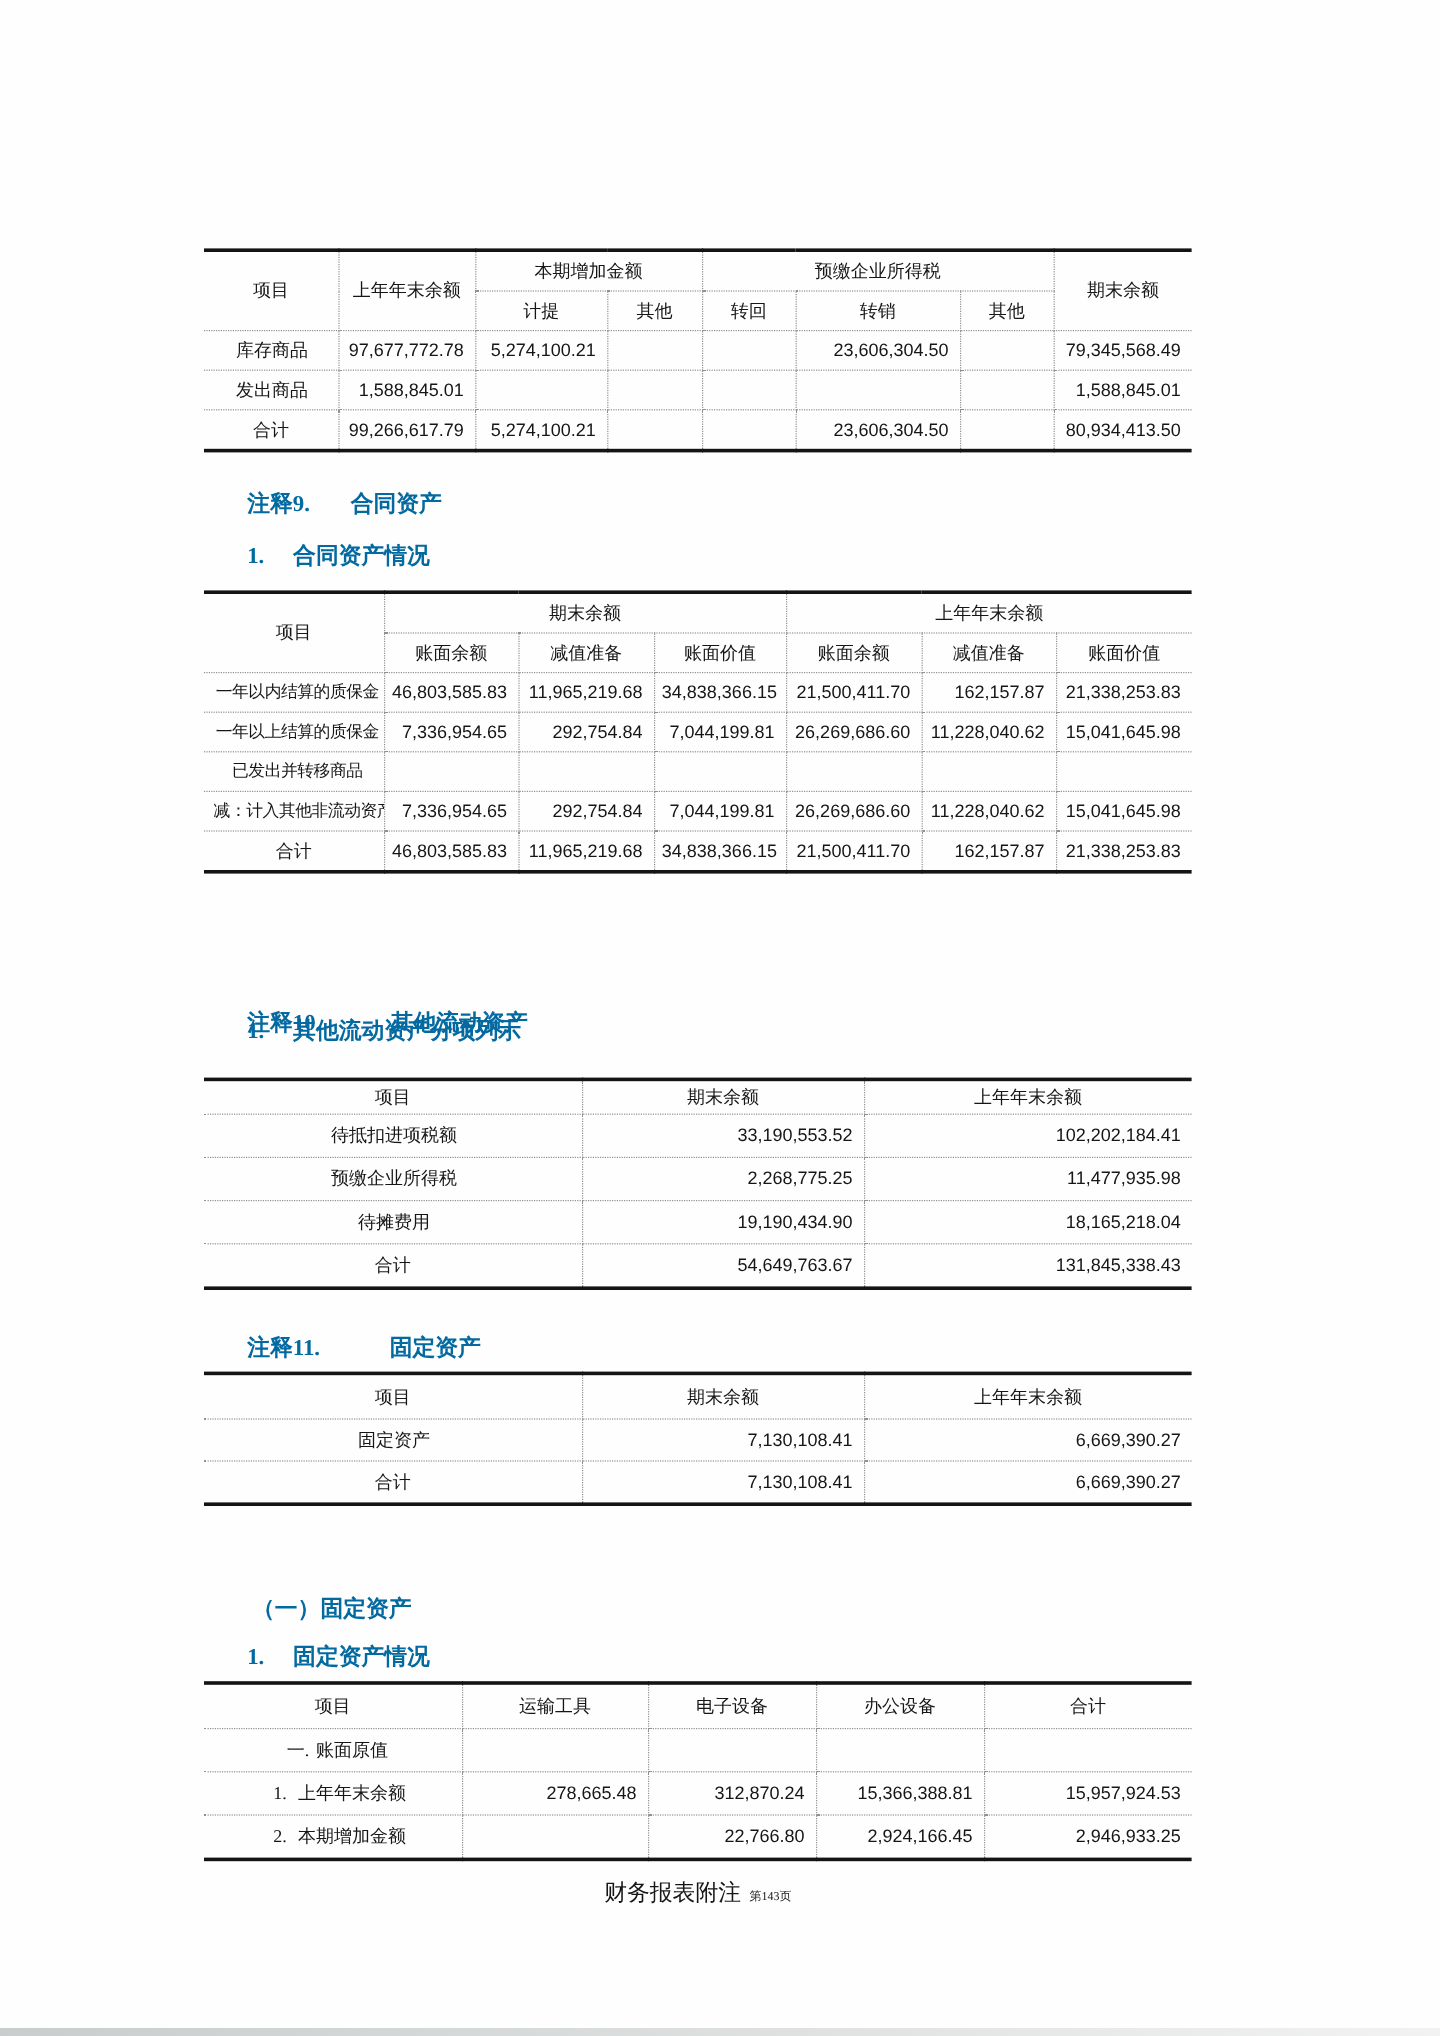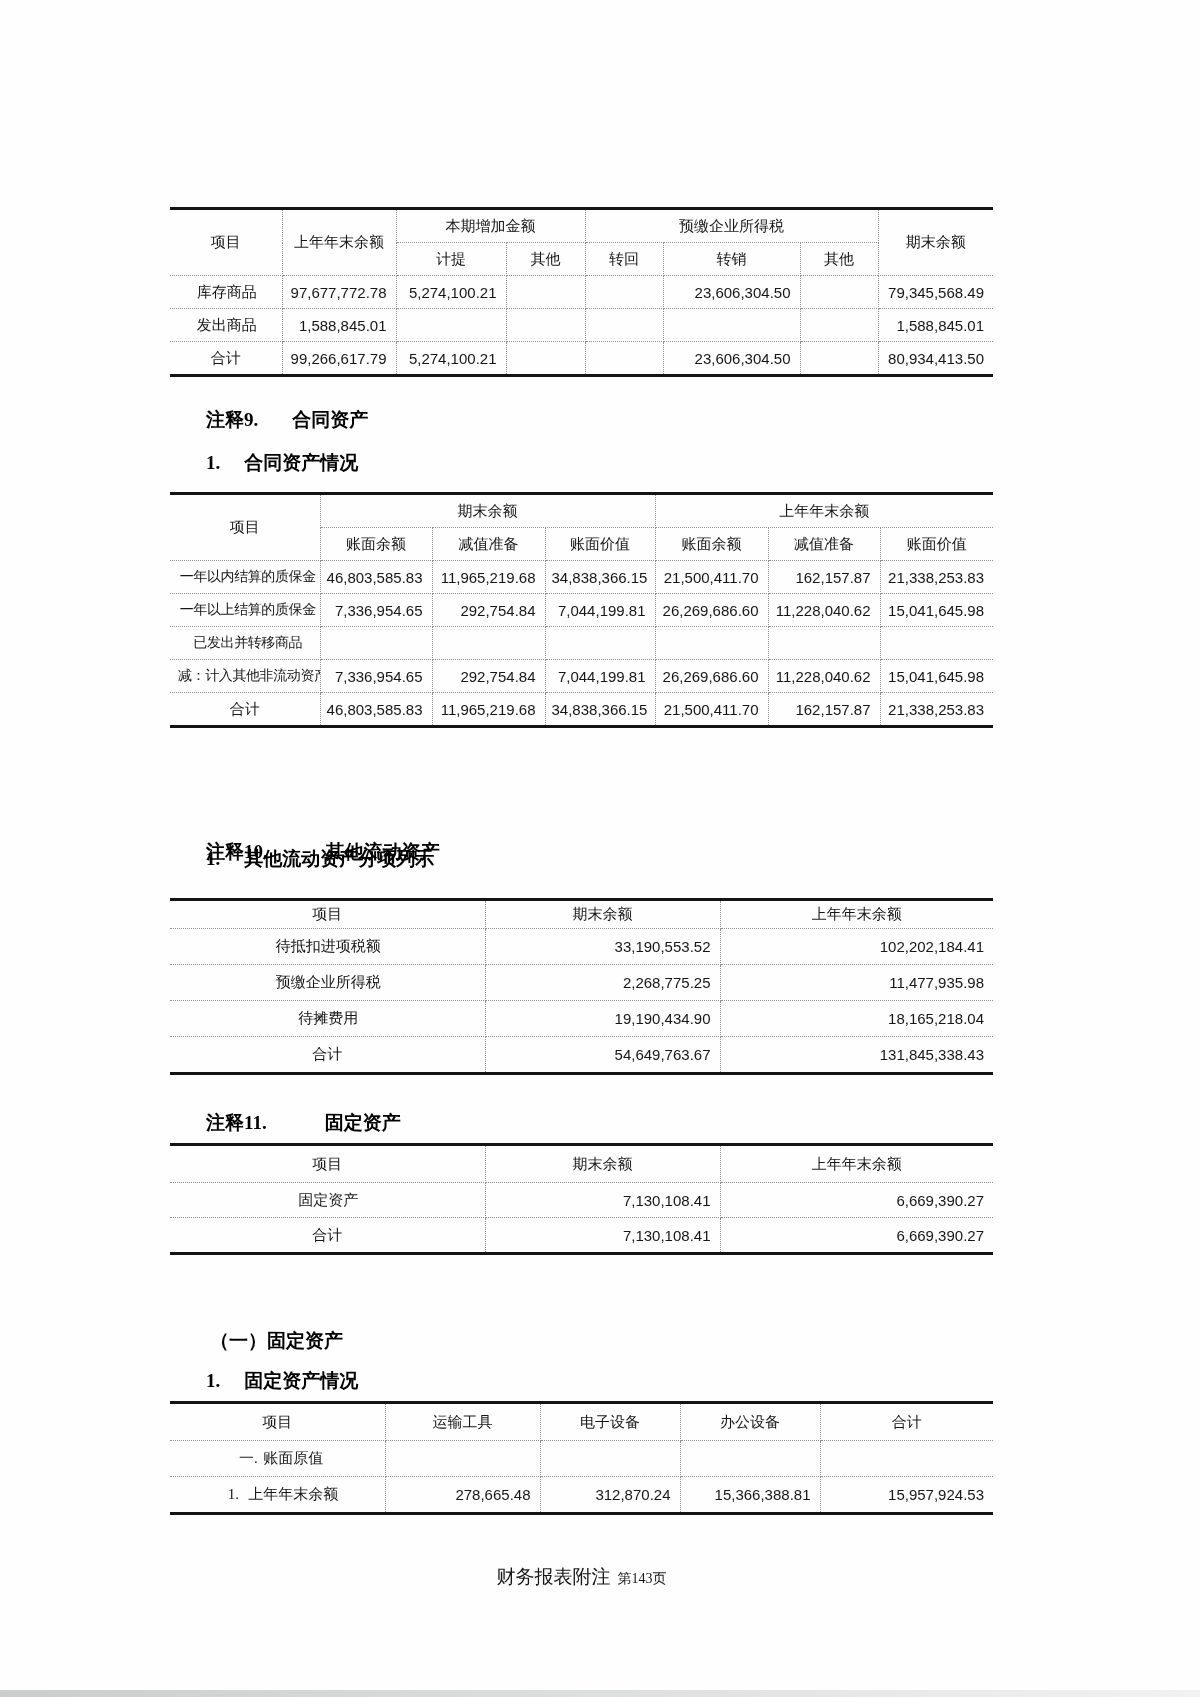--- a/index.html
+++ b/index.html
@@ -15,21 +15,21 @@
   
   .doc-header{
     position:absolute;top:78px;left:170px;width:778px;
     font-size:16px;line-height:26px;color:#222;
     border-bottom:2px solid #262626;padding-bottom:5px;
   }
   
   .heading{
     position:absolute;left:170px;
     padding-left:36px;
-    font-size:19px;font-weight:bold;color:#000000;
+    font-size:19px;font-weight:bold;color:#0369a1;
     display:flex;align-items:baseline;white-space:nowrap;
   }
   .heading .gap-s{margin-right:34px;}
   .heading .gap-l{margin-right:58px;}
   .heading .gap-m{margin-right:24px;}
   
   table.t{
     position:absolute;left:170px;width:823px;
     table-layout:fixed;border-collapse:collapse;
     border-top:3px solid #141414;border-bottom:3px solid #141414;
@@ -59,21 +59,21 @@
   .t4 th{height:36px;} .t4 td{height:34px;}
   .t5 th{height:36px;} .t5 td{height:35px;}
   .t5 td.lbl{padding-left:10px;}
   .t5 td.lbl .rownum{display:inline-block;min-width:30px;}
   
   .page-footer{
     position:absolute;top:1564px;left:170px;width:823px;
     text-align:center;white-space:nowrap;
   }
   .page-footer .f-title{font-size:19px;color:#161616;}
-  .page-footer .f-page{font-size:14px;color:#161616;margin-left:7px;}
+  .page-footer .f-page{font-size:10px;color:#161616;margin-left:7px;}
   
   .bottom-edge{
     position:absolute;left:0;right:0;bottom:0;height:7px;
     background:linear-gradient(90deg,#c9cdcd 0%,#dfe1e1 55%,#f2f2f2 100%);
   }
 </style>
 </head>
 <body>
 
 <div class="page">
@@ -334,20 +334,27 @@
         <td class="num"></td>
         <td class="num"></td>
       </tr>
       <tr>
         <td class="lbl"><span class="rownum">1.</span><span>上年年末余额</span></td>
         <td class="num">278,665.48</td>
         <td class="num">312,870.24</td>
         <td class="num">15,366,388.81</td>
         <td class="num">15,957,924.53</td>
       </tr>
+      <tr>
+        <td class="lbl"><span class="rownum">2.</span><span>本期增加金额</span></td>
+        <td class="num"></td>
+        <td class="num">22,766.80</td>
+        <td class="num">2,924,166.45</td>
+        <td class="num">2,946,933.25</td>
+      </tr>
     </tbody>
   </table>
 
   <div class="page-footer">
     <span class="f-title">财务报表附注</span><span class="f-page">第143页</span>
   </div>
 
   <div class="bottom-edge"></div>
 </div>
 

